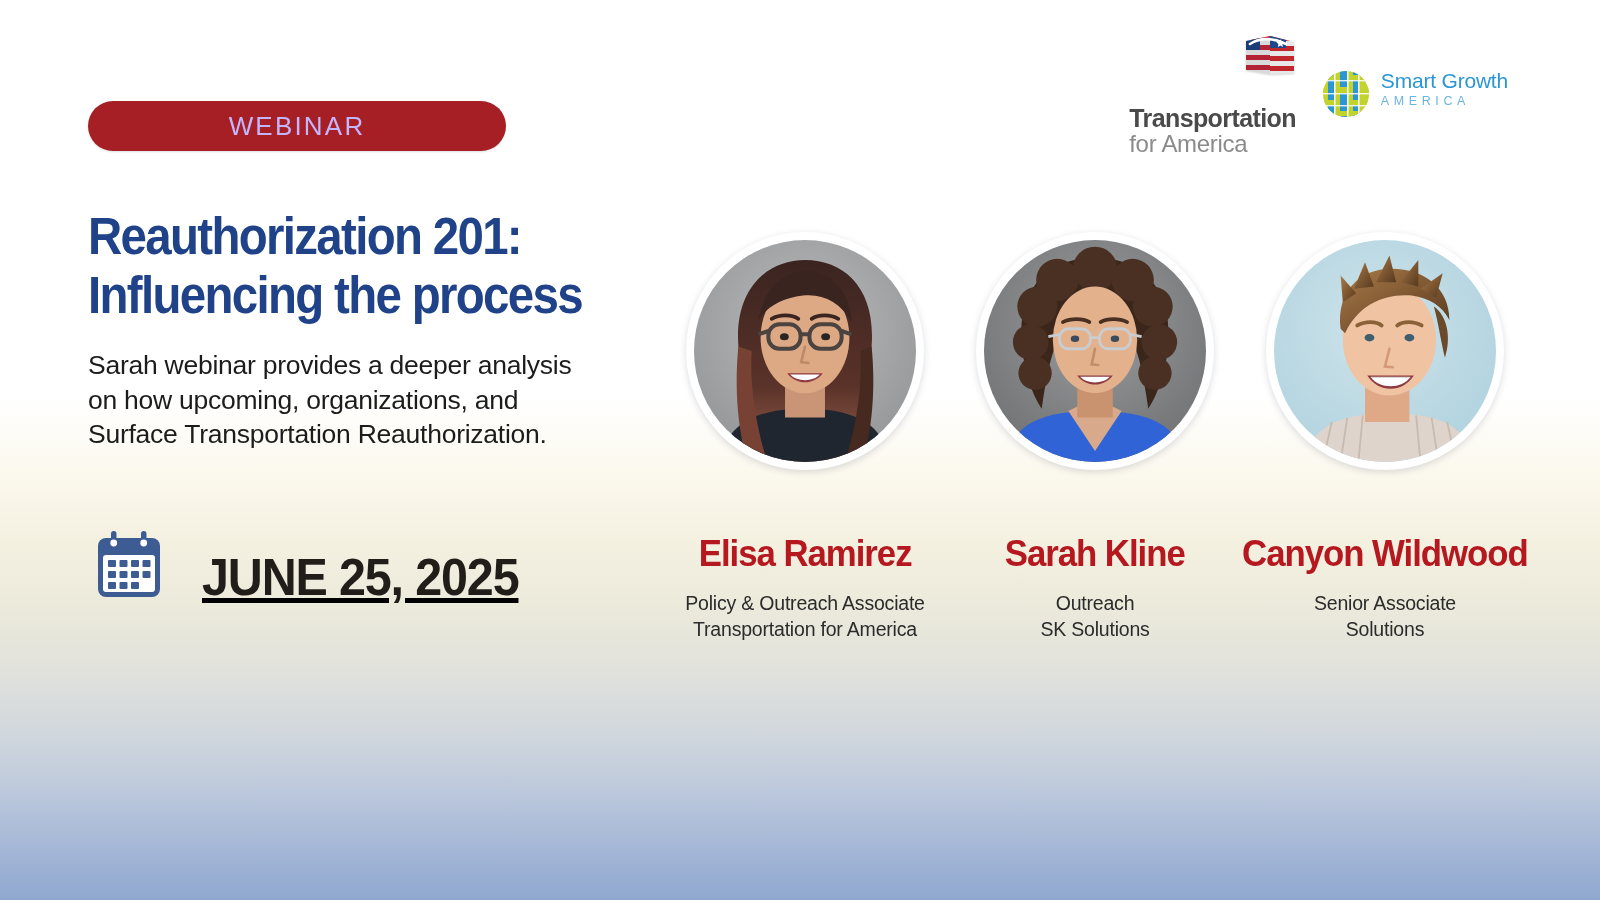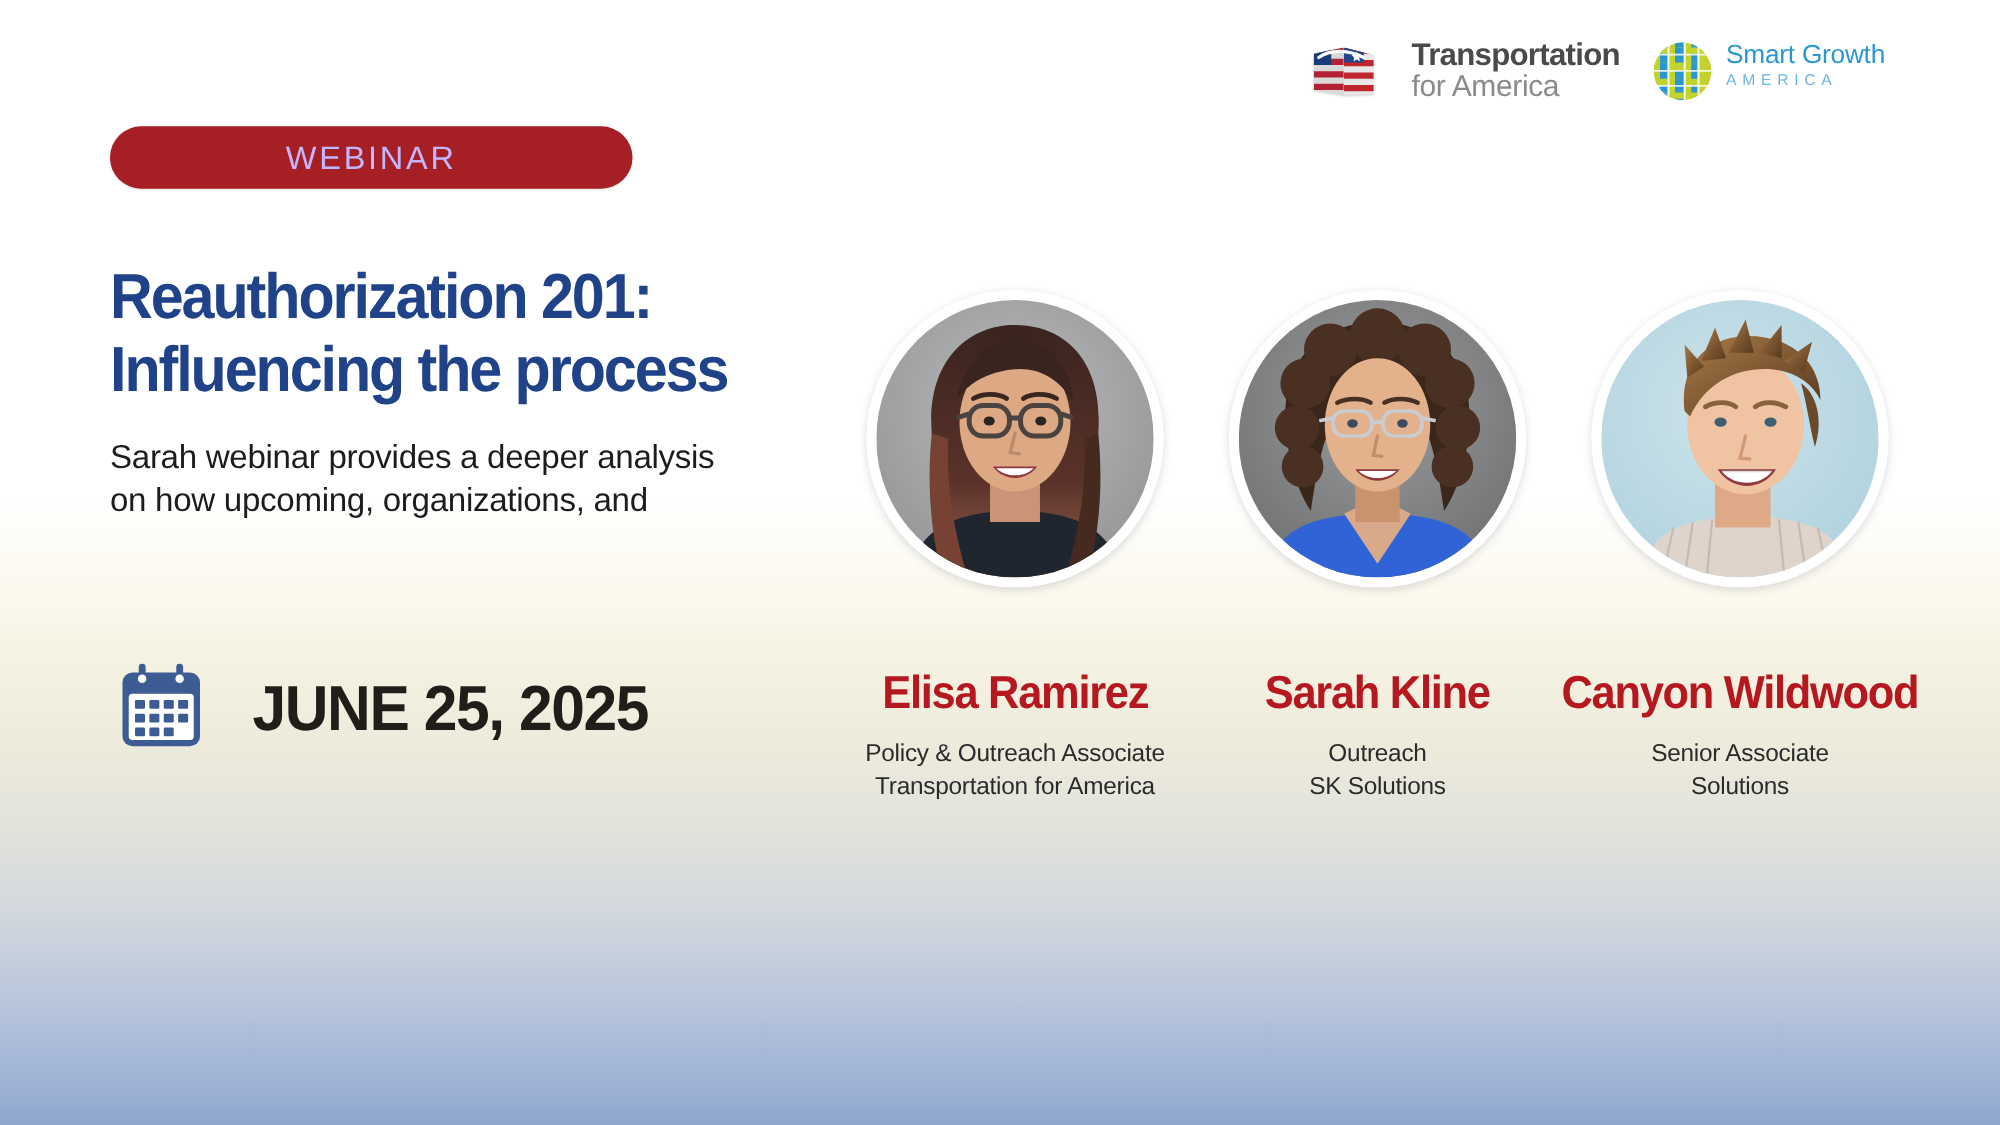--- a/index.html
+++ b/index.html
@@ -26,21 +26,21 @@
         #a2b5d6 95%,
         #8fa7cf 100%);
     overflow:hidden;
   }
 
   
   .logo-bar {
     position:absolute; top:32px; right:92px;
     display:flex; align-items:center; gap:26px;
   }
-  .logo-t4a { display:flex; align-items:center; gap:28px; }
+  .logo-t4a { display:flex; align-items:flex-end; gap:28px;flex-direction:column; }
 
   .flag-mark {
     width:52px; height:46px;
     position:relative;
     filter:drop-shadow(0 1px 1px rgba(0,0,0,.18));
   }
   .flag-mark svg { display:block; width:52px; height:46px; }
 
   .t4a-words { line-height:1; }
   .t4a-line1 {
@@ -100,21 +100,21 @@
     color:#1c1c1c;
     font-size:26.5px;
     line-height:1.31;
     letter-spacing:-.25px;
   }
   .desc-line { display:block; white-space:nowrap; }
 
   
   .info-row {
     position:absolute; left:88px;
-    display:flex; align-items:center; gap:32px;
+    display:flex; align-items:flex-end; gap:32px;text-decoration:underline;
   }
   .row-date { top:525px; }
   .row-time { top:640px; }
 
   .icon-box {
     width:82px; height:82px;
     display:flex; align-items:center; justify-content:center;
     flex:0 0 82px;
   }
   .icon-box svg { display:block; }
@@ -126,21 +126,21 @@
     letter-spacing:-1.2px;
     transform:scaleX(.95);
     transform-origin:left center;
     white-space:nowrap;
   }
 
   
   .speakers {
     position:absolute; left:660px; top:232px;
     width:884px;
-    display:flex; justify-content:center; align-items:flex-start;
+    display:flex; justify-content:flex-start; align-items:flex-start;
   }
   .speaker { width:290px; display:flex; flex-direction:column; align-items:center; }
 
   .portrait-ring {
     width:238px; height:238px;
     border-radius:50%;
     background:#ffffff;
     padding:8px;
     box-shadow:0 2px 7px rgba(40,50,70,.17);
   }
@@ -265,20 +265,21 @@
   </div>
 
   <div class="title">
     <span class="title-line">Reauthorization 201:</span>
     <span class="title-line">Influencing the process</span>
   </div>
 
   <div class="desc">
     <span class="desc-line">Sarah webinar provides a deeper analysis</span>
     <span class="desc-line">on how upcoming, organizations, and</span>
+    <span class="desc-line">Surface Transportation Reauthorization.</span>
   </div>
 
   <div class="info-row row-date">
     <div class="icon-box">
       <svg viewBox="0 0 76 76" width="76" height="76">
 
         <rect x="20" y="3" width="5.5" height="15" rx="2.7" fill="#3c5c93"></rect>
         <rect x="50" y="3" width="5.5" height="15" rx="2.7" fill="#3c5c93"></rect>
 
         <rect x="7" y="10" width="62" height="59" rx="8" fill="#3c5c93"></rect>

